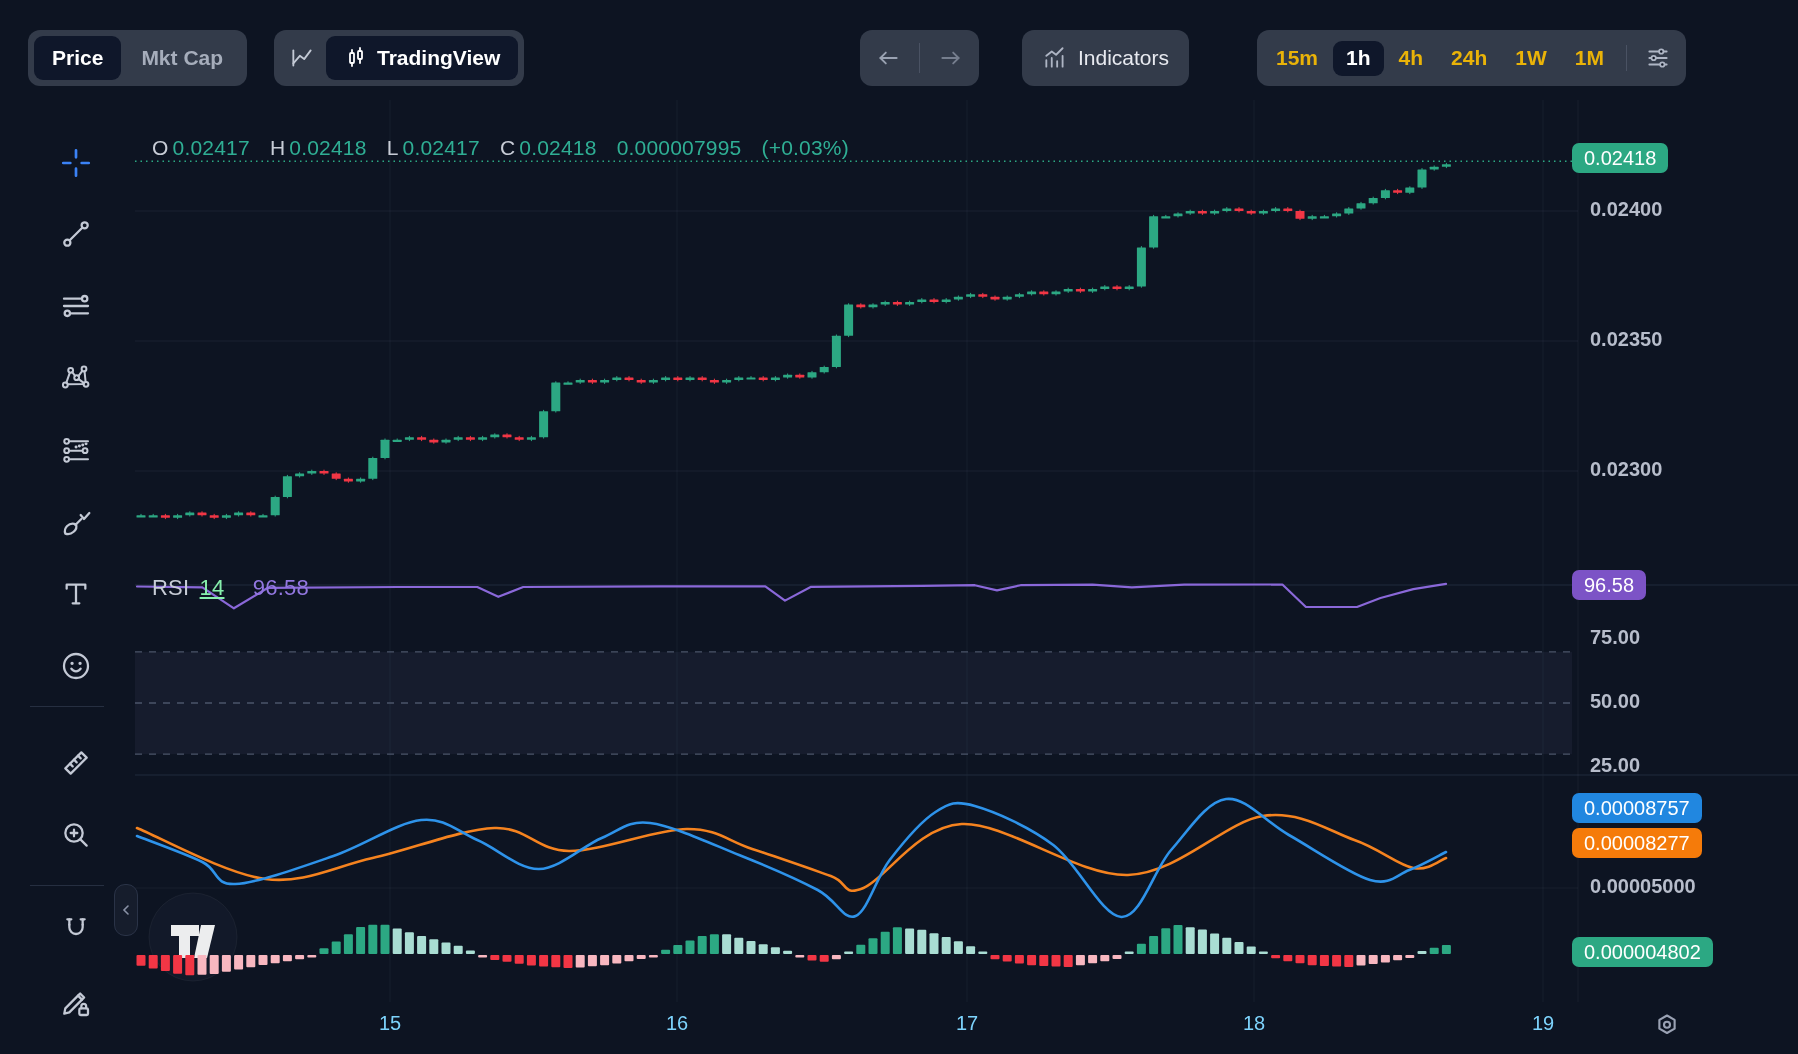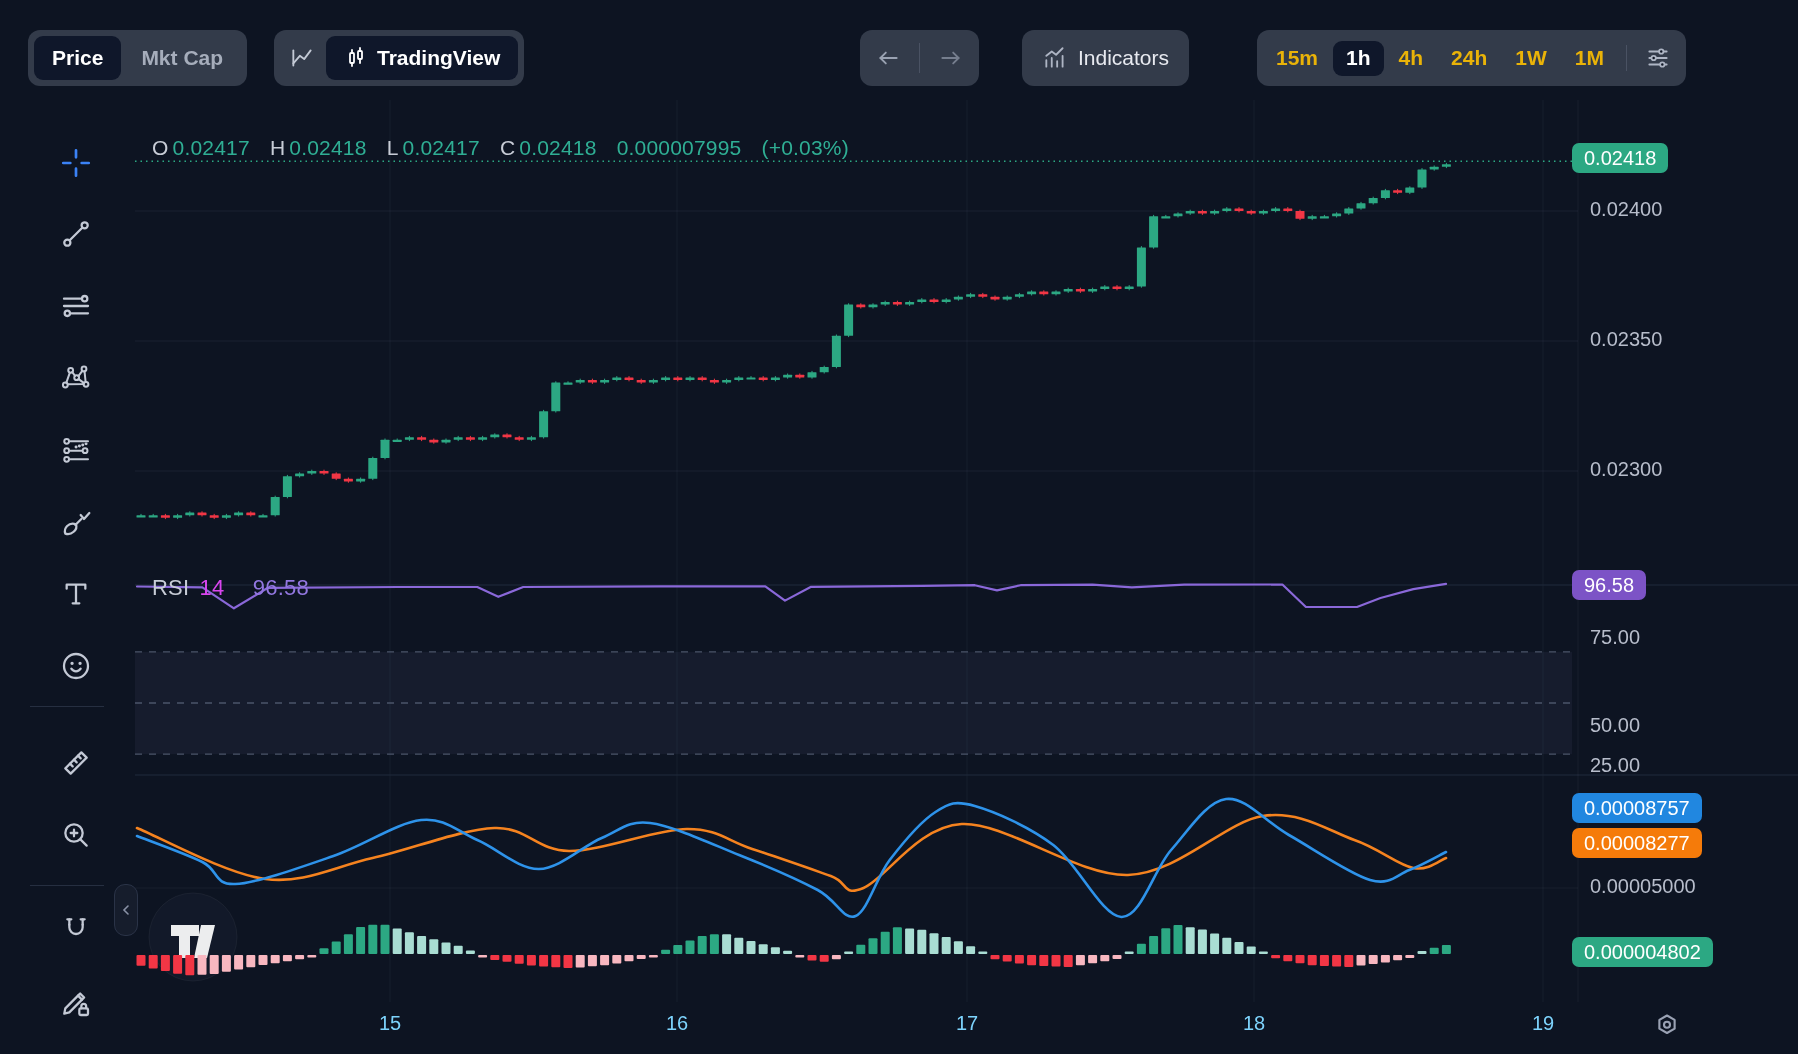--- a/index.html
+++ b/index.html
@@ -17,28 +17,28 @@
   .vdiv{width:1px;height:26px;background:#4a5263;margin:0 7px;}
   .tf{color:#eab308;padding:0 13px;font-weight:600;font-size:21px;cursor:pointer;}
   .tf.active{background:#0f172a;color:#fff;border-radius:9px;height:35px;display:flex;align-items:center;}
   
   .side{position:absolute;left:0;top:110px;width:112px;}
   .tool{position:absolute;left:50px;width:52px;height:52px;display:flex;align-items:center;justify-content:center;cursor:pointer;}
   .side-div{position:absolute;left:30px;width:74px;height:1px;background:#262f41;}
   
   .legend{position:absolute;font-size:21px;white-space:nowrap;letter-spacing:.2px;}
   .lk{color:#c7ccd6;margin-right:4px;}
-  .lsub{color:#d946ef;margin-right:8px;}
+  .lsub{color:#86efac;margin-right:8px;text-decoration:underline;}
   .teal{color:#2fae94;}
   .purp{color:#9277e0;}
   .blu{color:#3b97ea;}
   .org{color:#f5831f;}
   .gap{margin-left:14px;}
   
-  .axlabel{position:absolute;left:1590px;font-size:20px;color:#b7bdcb;}
+  .axlabel{position:absolute;left:1590px;font-size:20px;color:#b7bdcb;font-weight:bold;}
   .badge{position:absolute;left:1572px;font-size:20px;color:#fff;border-radius:7px;
          padding:4px 12px;line-height:22px;}
   .timelabel{position:absolute;top:1012px;font-size:20px;color:#7dd3fc;transform:translateX(-50%);}
   
   .collapse{position:absolute;left:114px;top:884px;width:22px;height:50px;background:#161d2c;
             border:1px solid #2a3347;border-radius:11px;display:flex;align-items:center;justify-content:center;
             color:#8a92a6;font-size:16px;cursor:pointer;}
   .gearbox{position:absolute;left:1645px;top:1004px;width:44px;height:44px;display:flex;align-items:center;justify-content:center;cursor:pointer;}
   .ic{stroke:#c3c9d5;stroke-width:1.7;fill:none;stroke-linecap:round;stroke-linejoin:round;}
 </style>
@@ -593,21 +593,21 @@
   </div>
 
 
   <div class="badge" style="top:143px;background:#2ca883">0.02418</div>
   <div class="axlabel" style="top:198px">0.02400</div>
   <div class="axlabel" style="top:328px">0.02350</div>
   <div class="axlabel" style="top:458px">0.02300</div>
 
   <div class="badge" style="top:570px;background:#7c53c6">96.58</div>
   <div class="axlabel" style="top:626px">75.00</div>
-  <div class="axlabel" style="top:714px">50.00</div>
+  <div class="axlabel" style="top:690px">50.00</div>
   <div class="axlabel" style="top:754px">25.00</div>
 
   <div class="badge" style="top:793px;background:#2187e0">0.00008757</div>
   <div class="badge" style="top:828px;background:#f57b0a">0.00008277</div>
   <div class="axlabel" style="top:875px">0.00005000</div>
   <div class="badge" style="top:937px;background:#2ca883">0.000004802</div>
 
   <div class="timelabel" style="left:390px">15</div>
   <div class="timelabel" style="left:677px">16</div>
   <div class="timelabel" style="left:967px">17</div>

